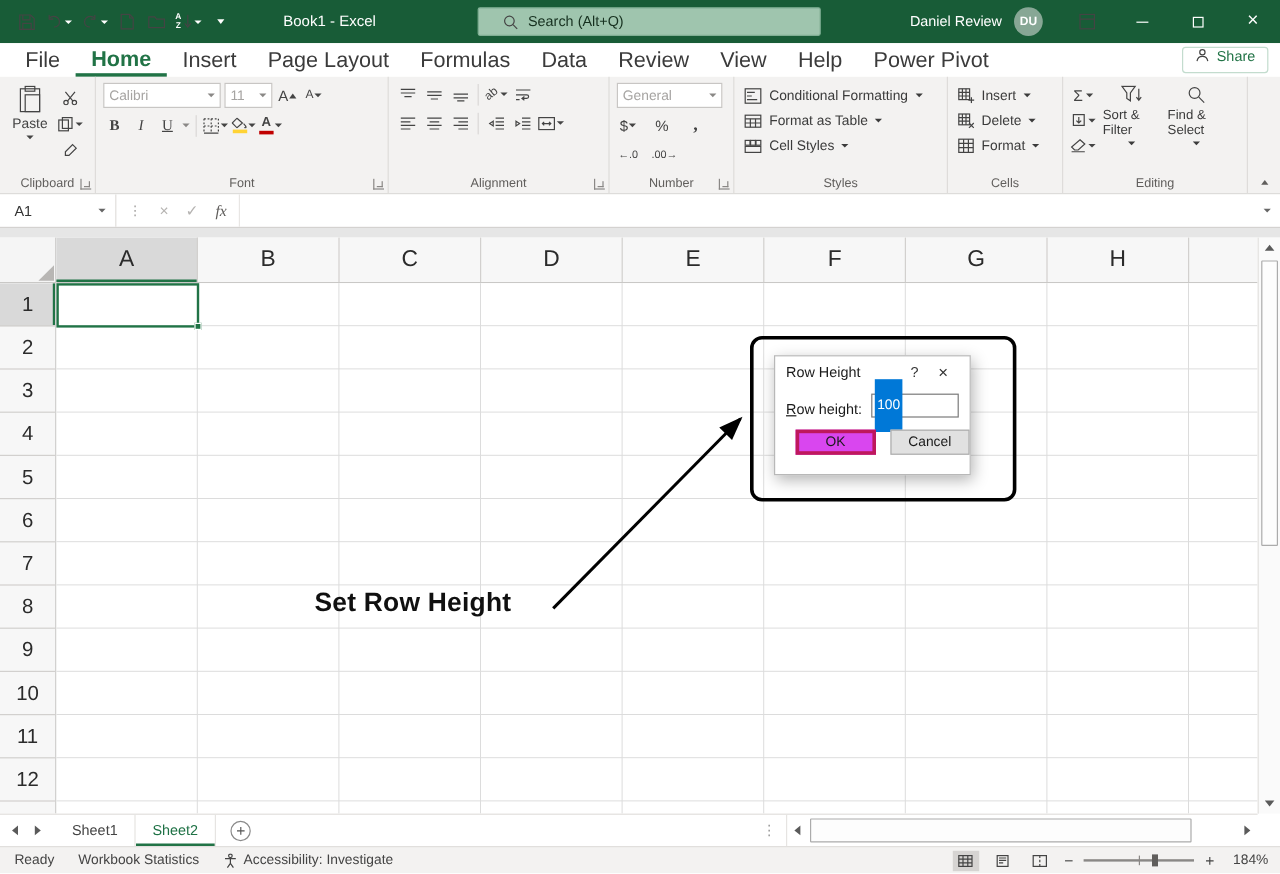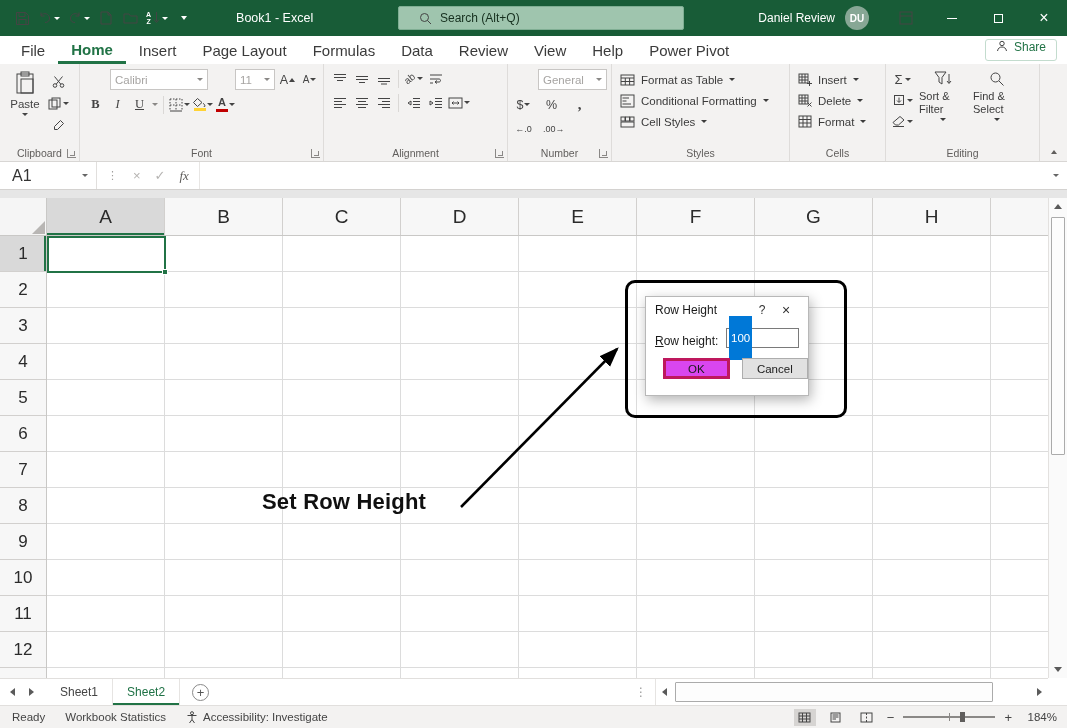--- a/index.html
+++ b/index.html
@@ -20,59 +20,59 @@
   .uname { font-size:12px; margin-right:10px; }
   .avatar { width:24px; height:24px; border-radius:50%; background:#87A795; color:#fff; font-size:10px; font-weight:700; display:flex; align-items:center; justify-content:center; margin-right:14px; }
   .wbtn { width:46px; height:36px; display:flex; align-items:center; justify-content:center; color:#fff; }
   .minbar { width:10px; height:1px; background:#fff; display:inline-block; }
   .maxsq { width:9px; height:9px; border:1px solid #fff; display:inline-block; }
   .xglyph { font-size:16px; line-height:1; }
   .sortaz { display:flex; flex-direction:column; font-size:7px; line-height:1; align-items:center; font-weight:700; }
 
   
   .tabrow { position:absolute; top:36px; left:0; right:0; height:28px; background:#fff; display:flex; align-items:stretch; padding-left:8px; }
-  .rtab { padding:2px 13px; font-size:15px; color:#3b3b3b; display:flex; align-items:center; white-space:nowrap; }
+  .rtab { padding:2px 13px; font-size:18px; color:#3b3b3b; display:flex; align-items:center; white-space:nowrap; }
   .rtab.active { color:#217346; font-weight:700; border-bottom:3px solid #217346; padding-top:3px; }
   .share-btn { position:absolute; right:10px; top:3px; height:22px; padding:0 10px; border:1px solid #C3DCCE; border-radius:3px; color:#217346; display:flex; gap:6px; align-items:flex-start; font-size:12px; background:#fff; }
 
   
   .ribbon { position:absolute; top:64px; left:0; right:0; height:98px; background:#F3F2F1; border-bottom:1px solid #D8D6D4; display:flex; }
   .rgroup { position:relative; height:100%; border-right:1px solid #DEDCDA; padding:5px 4px 18px 6px; flex:none; }
   .glabel { position:absolute; bottom:2px; left:0; right:0; text-align:center; font-size:10.5px; color:#605E5C; }
   .launcher { position:absolute; right:3px; bottom:3px; width:9px; height:9px; border-left:1px solid #8a8886; border-bottom:1px solid #8a8886; }
   .launcher::after { content:""; position:absolute; right:1px; bottom:1px; width:4px; height:4px; border-right:1px solid #8a8886; border-bottom:1px solid #8a8886; }
   .g-clip { width:80px; } .g-font { width:244px; } .g-align { width:184px; } .g-num { width:104px; }
   .g-styles { width:178px; } .g-cells { width:96px; } .g-edit { width:154px; }
   .clip-wrap { display:flex; gap:4px; }
   .paste-big { width:38px; display:flex; flex-direction:column; align-items:center; gap:3px; padding-top:2px; font-size:11.5px; color:#444; }
   .clip-mini { display:flex; flex-direction:column; gap:4px; padding-top:3px; }
   .mini { height:18px; min-width:20px; display:flex; align-items:center; justify-content:center; gap:2px; color:#444; }
   .frow { display:flex; align-items:center; gap:3px; margin-bottom:5px; }
-  .combo { background:#fff; border:1px solid #C8C6C4; height:21px; display:flex; align-items:center; justify-content:space-between; padding:0 4px; font-size:11.5px; color:#A6A4A2;margin-left:24px; }
+  .combo { background:#fff; border:1px solid #C8C6C4; height:21px; display:flex; align-items:center; justify-content:space-between; padding:0 4px; font-size:11.5px; color:#A6A4A2; }
   .combo .chev { color:#8a8886; }
   .c-font { width:98px; } .c-size { width:40px; } .c-num { width:88px; }
   .fbtn { min-width:19px; height:19px; display:flex; align-items:center; justify-content:center; gap:1px; color:#444; font-size:12.5px; }
   .serifb { font-family:"Liberation Serif","DejaVu Serif",serif; }
   .bold-b { font-weight:800; } .ital-i { font-style:italic; } .und-u { text-decoration:underline; }
   .fc-a { display:flex; flex-direction:column; align-items:center; line-height:1; font-weight:700; font-size:11px; }
   .fc-a .bar { width:12px; height:3px; margin-top:1px; }
   .bar.red { background:#C00000; } .bar.yellow { background:#FFD335; }
   .vline { width:1px; height:18px; background:#DAD8D6; margin:0 2px; }
   .ic { display:block; }
   .ic path, .ic rect, .ic circle, .ic line { stroke:#444; fill:none; stroke-width:1; }
   .num-dec { font-size:9px; color:#444; letter-spacing:0; }
   .srow { display:flex; align-items:center; gap:6px; height:21px; font-size:11.5px; color:#3b3b3b; white-space:nowrap; padding-left:2px; }
   .edit-wrap { display:flex; gap:6px; }
   .edit-col1 { display:flex; flex-direction:column; gap:3px; padding-top:1px; }
   .bigbtn { width:48px; display:flex; flex-direction:column; align-items:center; text-align:left; font-size:11px; line-height:1.15; color:#3b3b3b; padding-top:2px; gap:3px; }
   .collapse { position:absolute; right:10px; bottom:4px; color:#605E5C; }
 
   
   .formulabar { position:absolute; top:162px; left:0; right:0; height:28px; background:#fff; border-bottom:1px solid #D4D2D0; display:flex; align-items:stretch; }
-  .namebox { width:96px; display:flex; align-items:center; padding-left:12px; font-size:16px; color:#333; justify-content:space-between; }
+  .namebox { width:96px; display:flex; align-items:center; padding-left:12px; font-size:12px; color:#333; justify-content:space-between; }
   .namebox .chev { margin-right:8px; color:#666; }
   .fdiv { width:1px; background:#E1DFDD; }
   .fx-zone { display:flex; align-items:center; gap:14px; padding:0 10px; }
   .dots { color:#A19F9D; font-size:11px; letter-spacing:1px; }
   .fxgrey { color:#B5B3B1; font-size:13px; }
   .fxlbl { font-family:"Liberation Serif","DejaVu Serif",serif; font-style:italic; color:#5f5d5b; font-size:13px; }
   .fcontent { flex:1; border-left:1px solid #E8E6E4; }
   .fexp { width:22px; display:flex; align-items:center; justify-content:center; color:#666; }
   .strip { position:absolute; top:190px; left:0; right:0; height:8px; background:#E6E6E6; }
 
@@ -443,35 +443,35 @@
             <span>.00→</span>
           </div>
       </div>
       <div class="glabel">Number</div>
       <div class="launcher"></div>
     </div>
 
     <div class="rgroup g-styles">
       <div class="srow">
         <svg class="ic" width="15" height="14" viewBox="0 0 15 14">
-            <rect x="1" y="2" width="13" height="10"></rect>
-            <path d="M1 5 H14" stroke="#4472C4" stroke-width="2.4"></path>
-            <path d="M5.3 5 V12 M9.6 5 V12 M1 8.5 H14"></path>
-          </svg>
-        <span>Format as Table</span>
-        <i class="chev sm"></i>
-      </div>
-      <div class="srow">
-        <svg class="ic" width="15" height="14" viewBox="0 0 15 14">
             <rect x="1" y="1" width="13" height="12"></rect>
             <path d="M2.5 4 H9" stroke="#D24726" stroke-width="2"></path>
             <path d="M2.5 7 H6.5" stroke="#4472C4" stroke-width="2"></path>
             <path d="M2.5 10 H11" stroke="#70AD47" stroke-width="2"></path>
           </svg>
         <span>Conditional Formatting</span>
+        <i class="chev sm"></i>
+      </div>
+      <div class="srow">
+        <svg class="ic" width="15" height="14" viewBox="0 0 15 14">
+            <rect x="1" y="2" width="13" height="10"></rect>
+            <path d="M1 5 H14" stroke="#4472C4" stroke-width="2.4"></path>
+            <path d="M5.3 5 V12 M9.6 5 V12 M1 8.5 H14"></path>
+          </svg>
+        <span>Format as Table</span>
         <i class="chev sm"></i>
       </div>
       <div class="srow">
         <svg class="ic" width="15" height="14" viewBox="0 0 15 14">
             <rect x="1" y="2" width="4" height="4" fill="#FFC000" stroke="none"></rect>
             <rect x="5.5" y="2" width="4" height="4" fill="#70AD47" stroke="none"></rect>
             <rect x="10" y="2" width="4" height="4" fill="#4472C4" stroke="none"></rect>
             <rect x="1" y="7" width="13" height="5"></rect>
           </svg>
         <span>Cell Styles</span>

